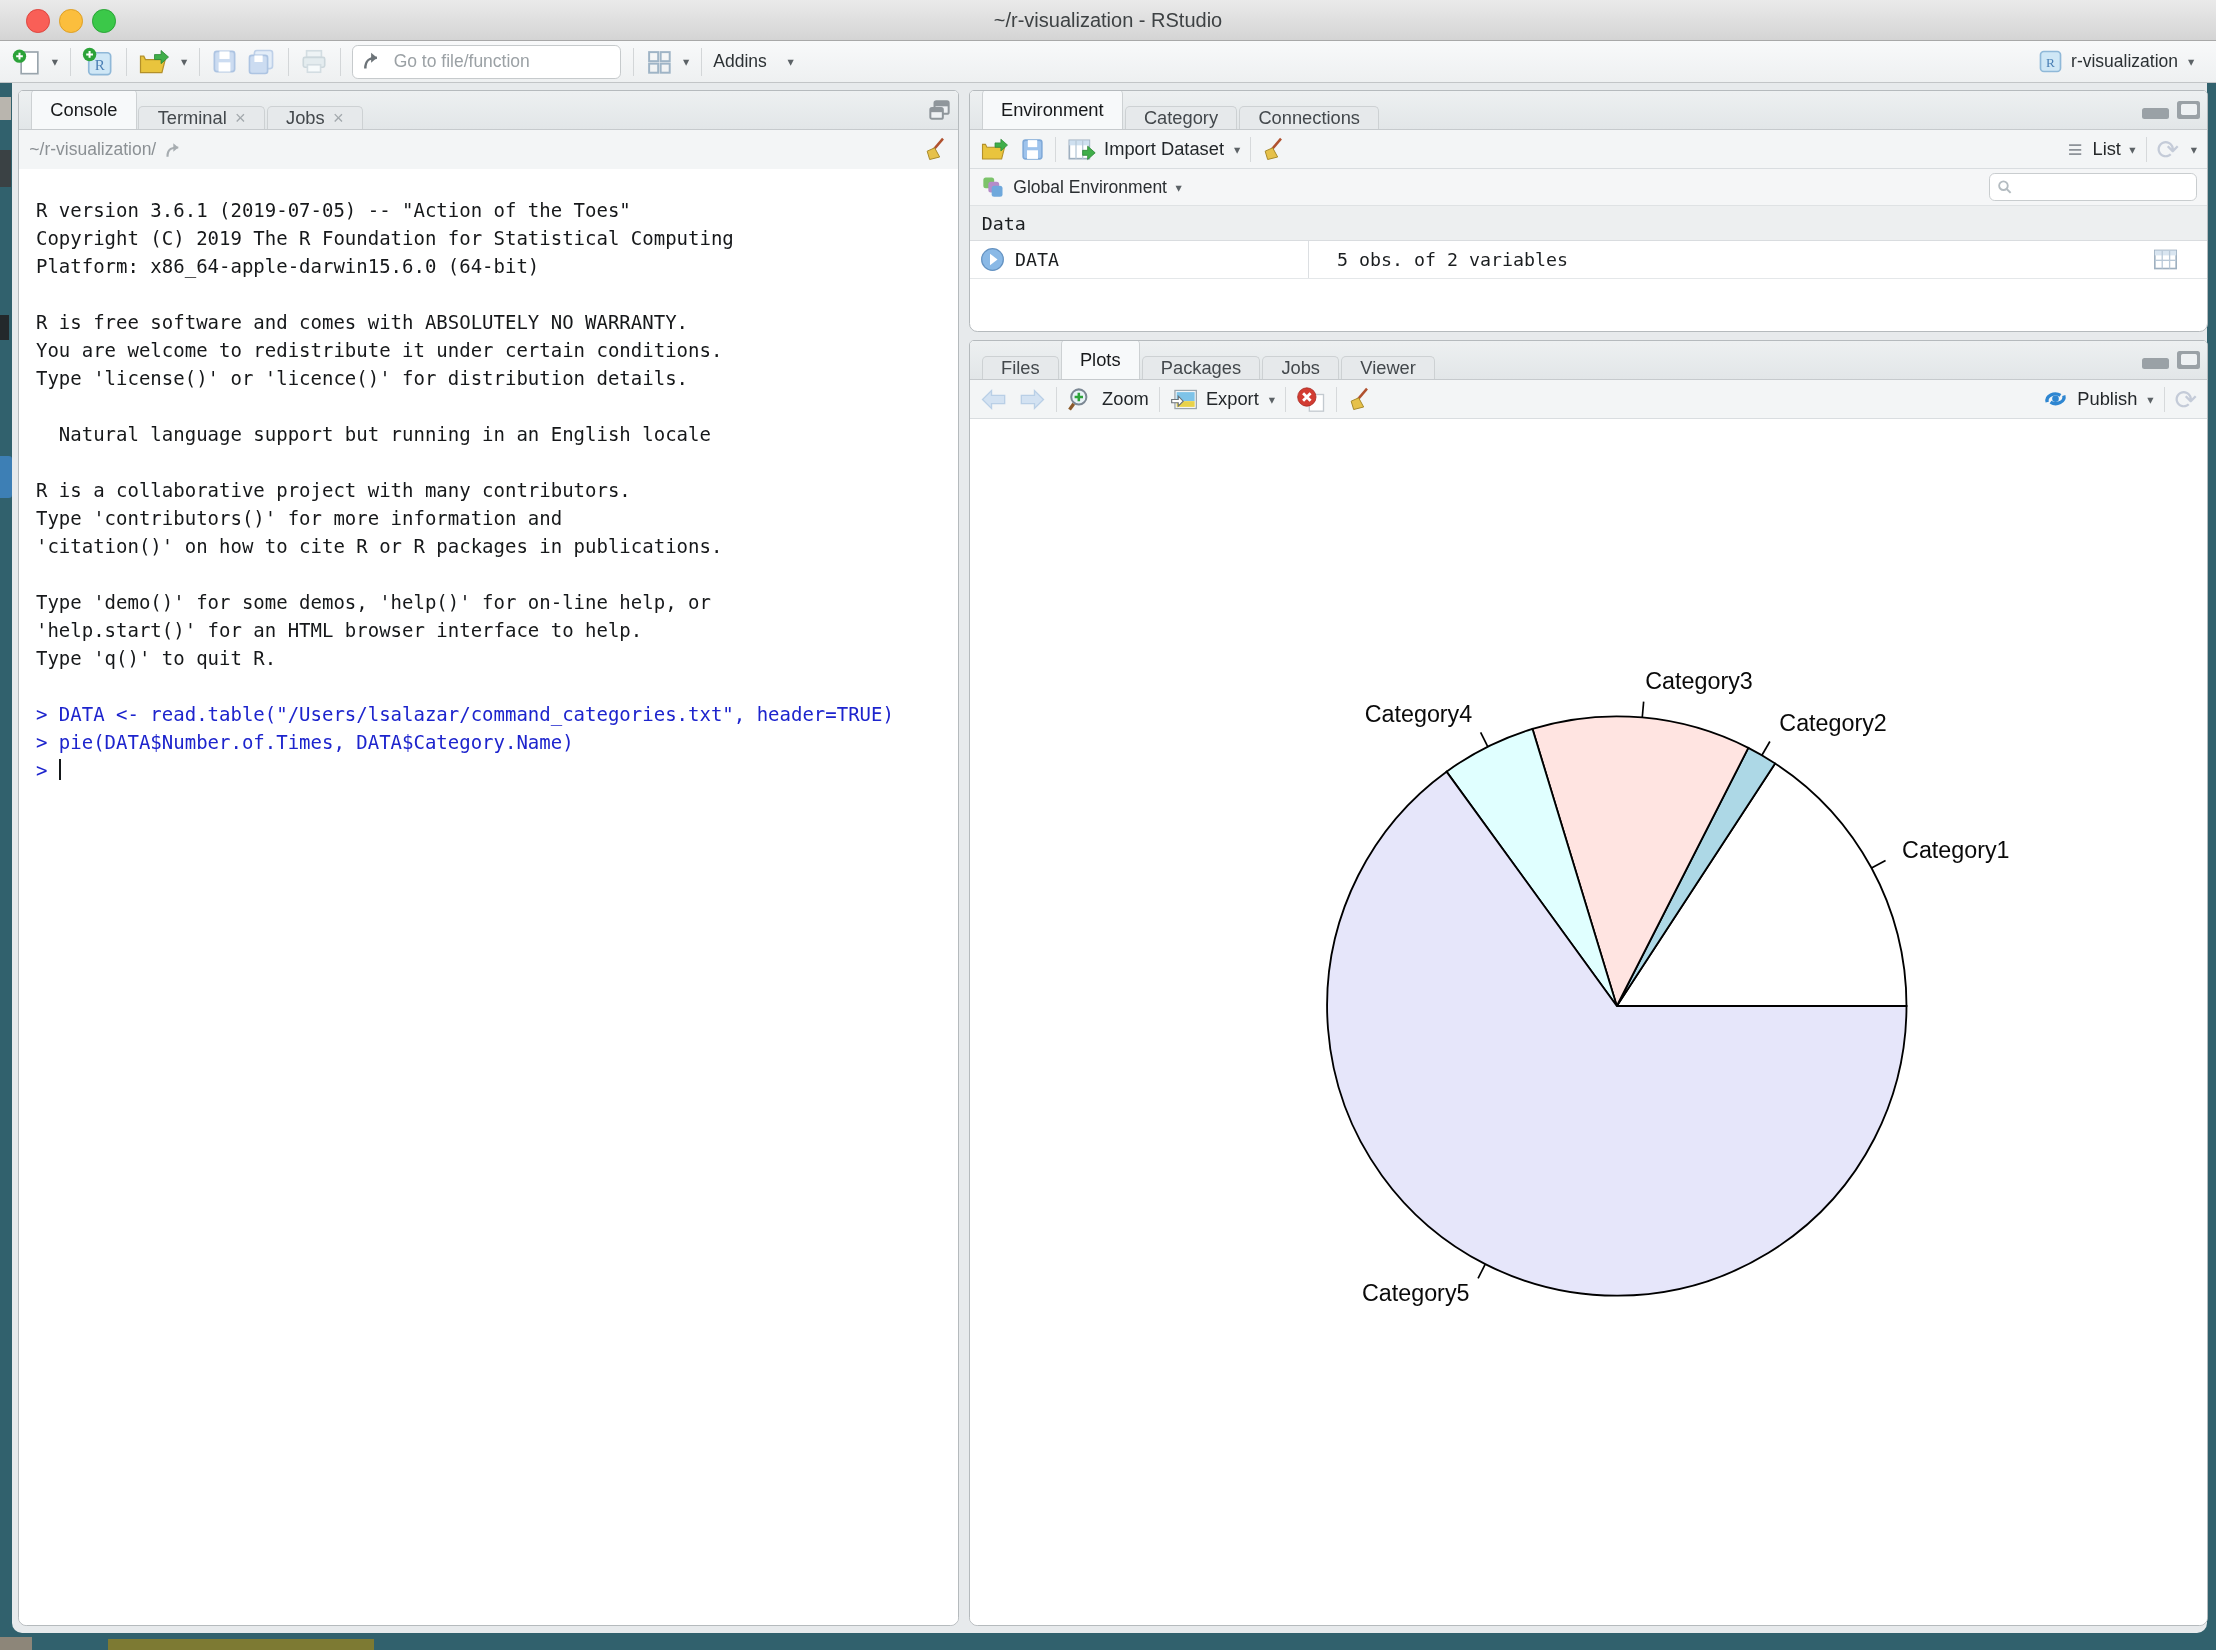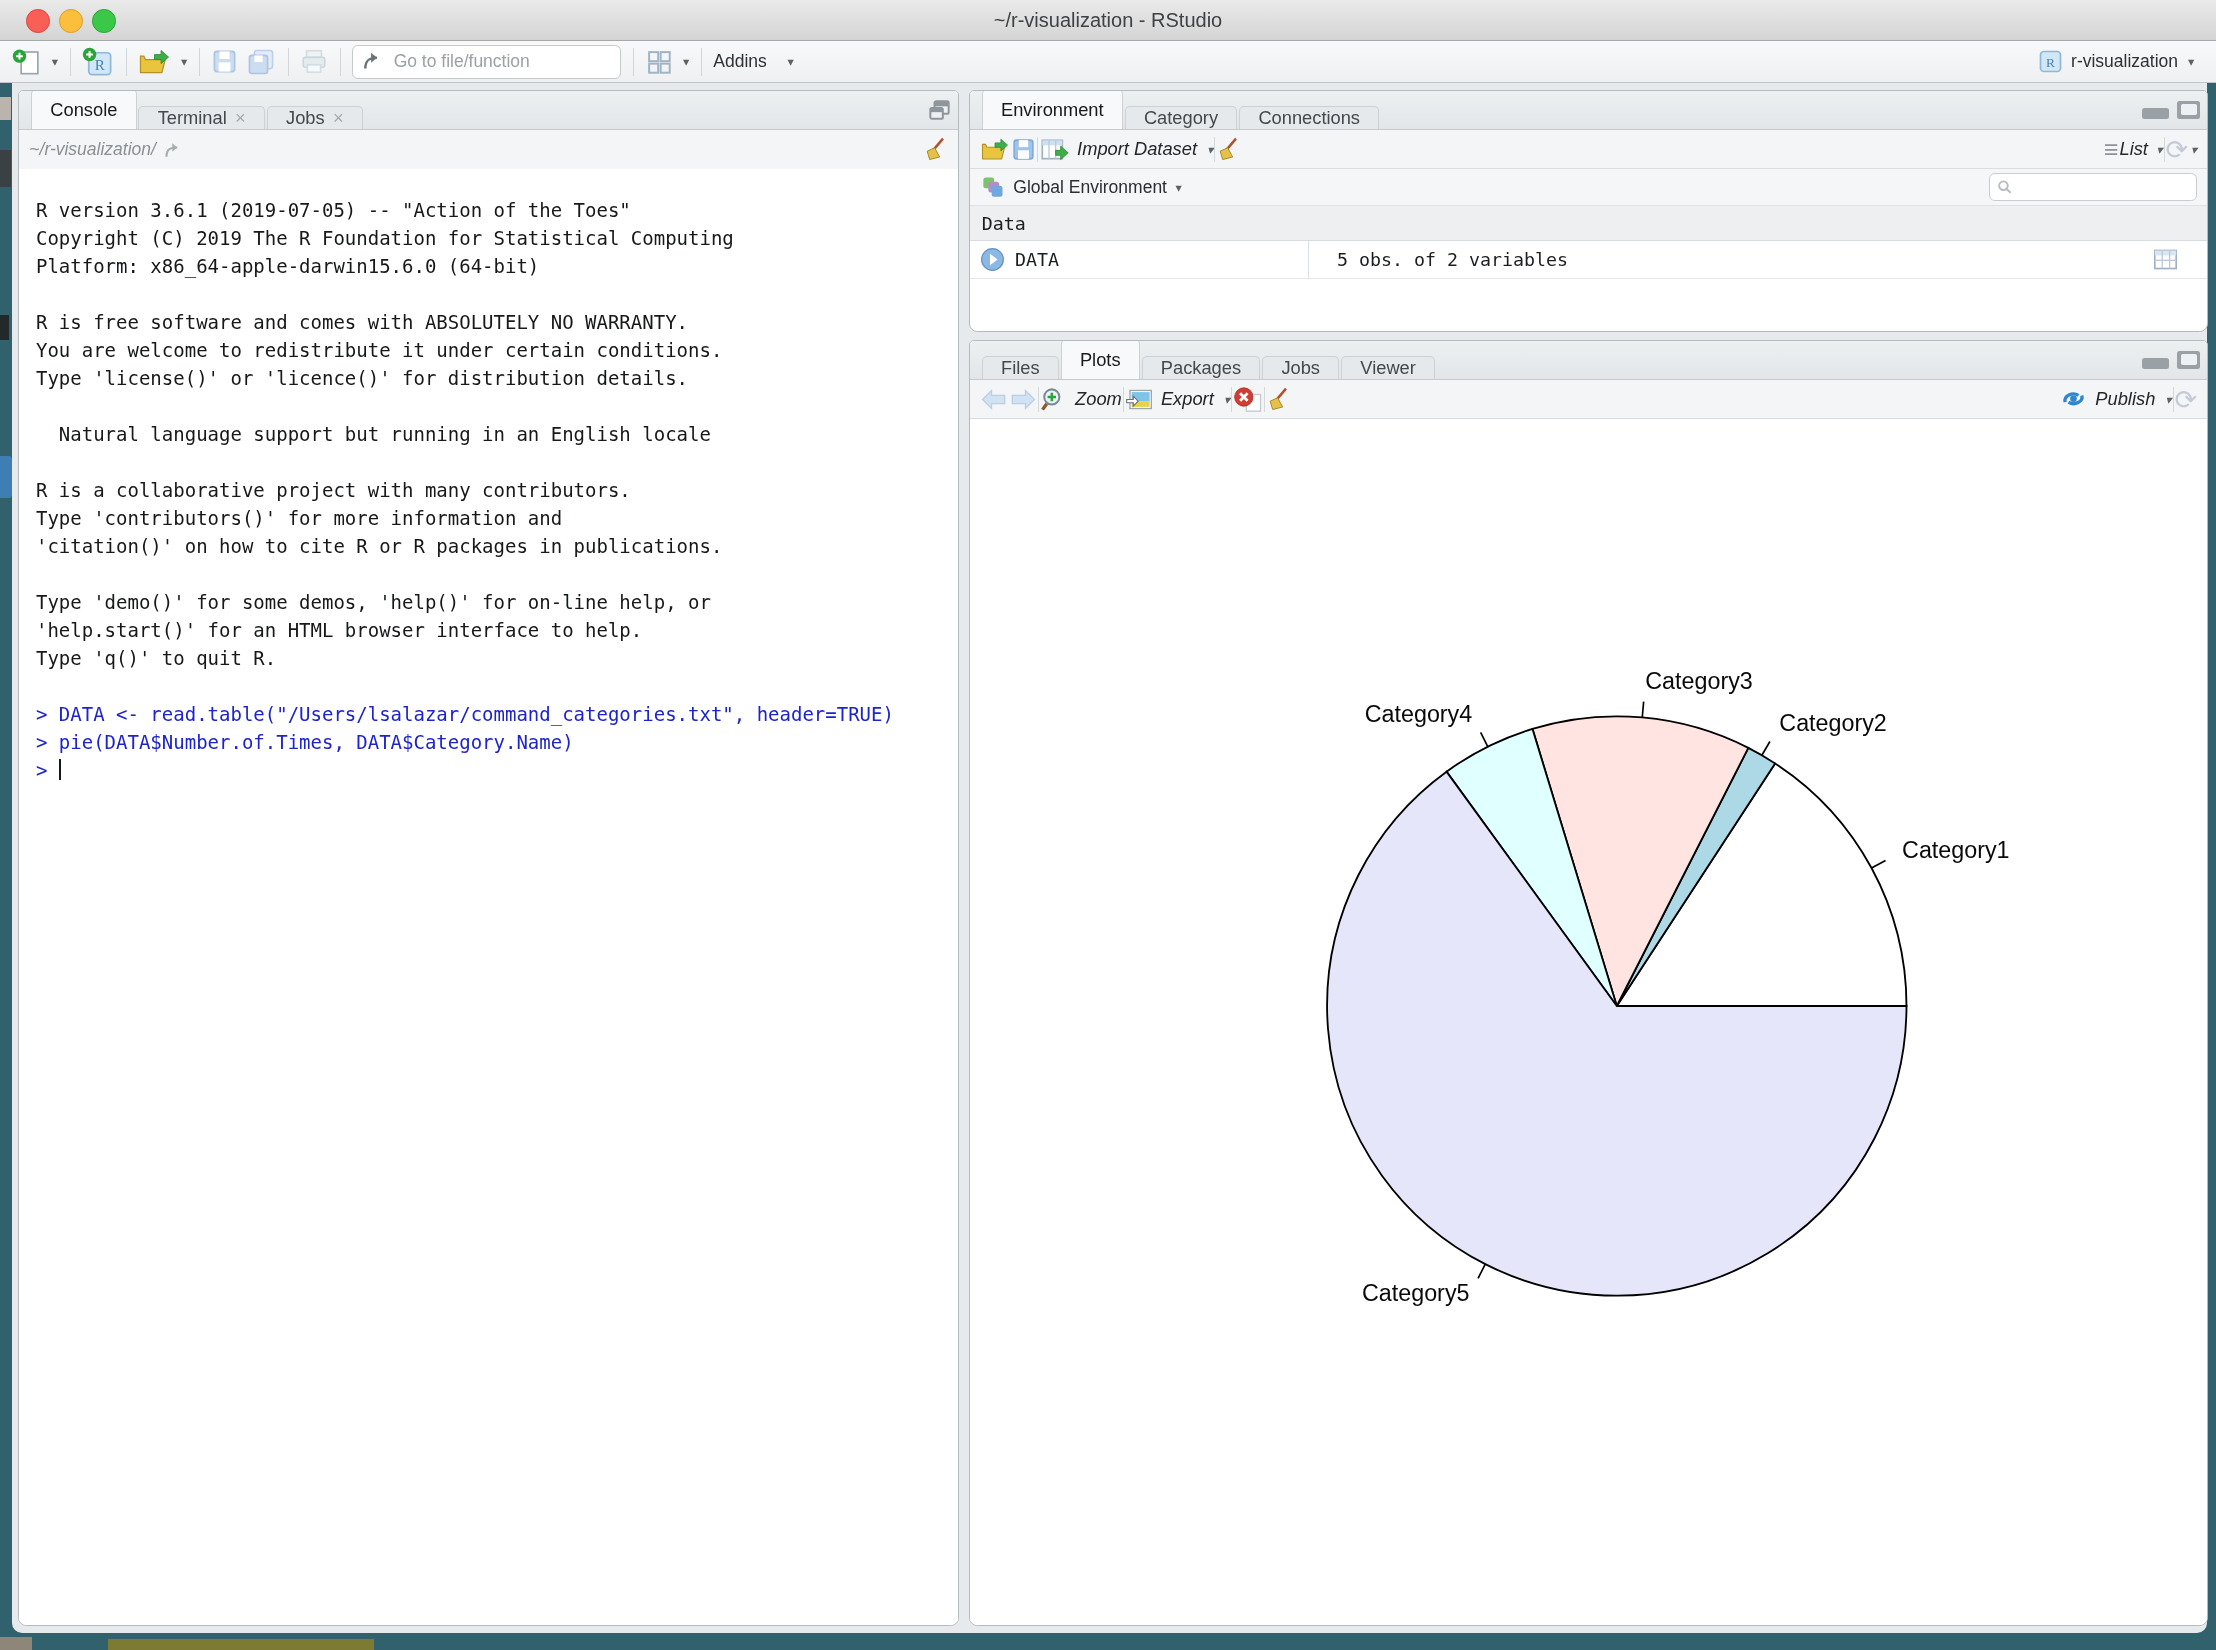--- a/index.html
+++ b/index.html
@@ -32,21 +32,21 @@
   .pane{position:absolute;background:#fff;border:0.8px solid #b5babd;border-radius:5px 5px 8.3px 8.3px;overflow:hidden;}
   .tabbar{position:relative;height:38px;background:linear-gradient(#edf0f1,#e2e6e8);
     border-bottom:0.8px solid #c6cacd;display:flex;align-items:flex-end;padding-left:11.7px;}
   .tab{display:flex;align-items:center;gap:8.3px;padding:0 18.3px;font-size:18.3px;color:#43484c;
     background:#e6e9eb;border:0.8px solid #cdd1d3;border-bottom:none;border-radius:5px 5px 0 0;
     margin-top:0;margin-right:1.7px;position:relative;}
   .tab.active{background:#f7f9fa;color:#17191b;z-index:3;height:39px;}
   .closex{color:#a3a9ad;font-size:18.3px;line-height:1;}
   .panetools{position:absolute;right:6.7px;top:0;height:38px;display:flex;align-items:center;gap:8.3px;}
   .paneltoolbar{height:38px;background:#f3f5f6;border-bottom:0.8px solid #d9dde0;display:flex;
-    align-items:center;padding:0 10px;gap:1px;font-size:18.3px;color:#26292b;font-style:italic;}
+    align-items:center;padding:0 10px;gap:10px;font-size:18.3px;color:#26292b;}
   .icon{display:inline-flex;align-items:center;justify-content:center;}
   
   #console-body{position:absolute;left:0;top:78px;right:0;bottom:0;background:#fff;
     padding:27px 0 0 16.7px;font-family:"DejaVu Sans Mono",monospace;font-size:19px;line-height:28px;color:#16181a;}
   .cline{white-space:pre;min-height:28px;}
   .cmdline{color:#1d24cd;}
   .cursor{display:inline-block;width:2.5px;height:21.6px;background:#15181a;vertical-align:-3.3px;}
   .dirline{font-size:17.5px;color:#8b9094;display:flex;align-items:center;gap:8.3px;}
   
   .envrow{display:flex;align-items:center;box-sizing:border-box;}

